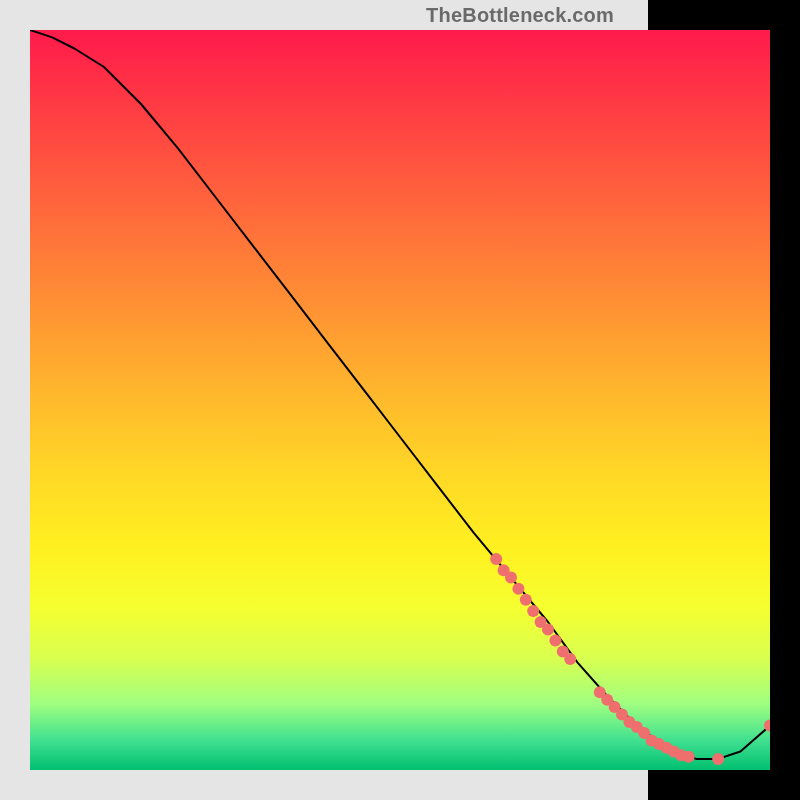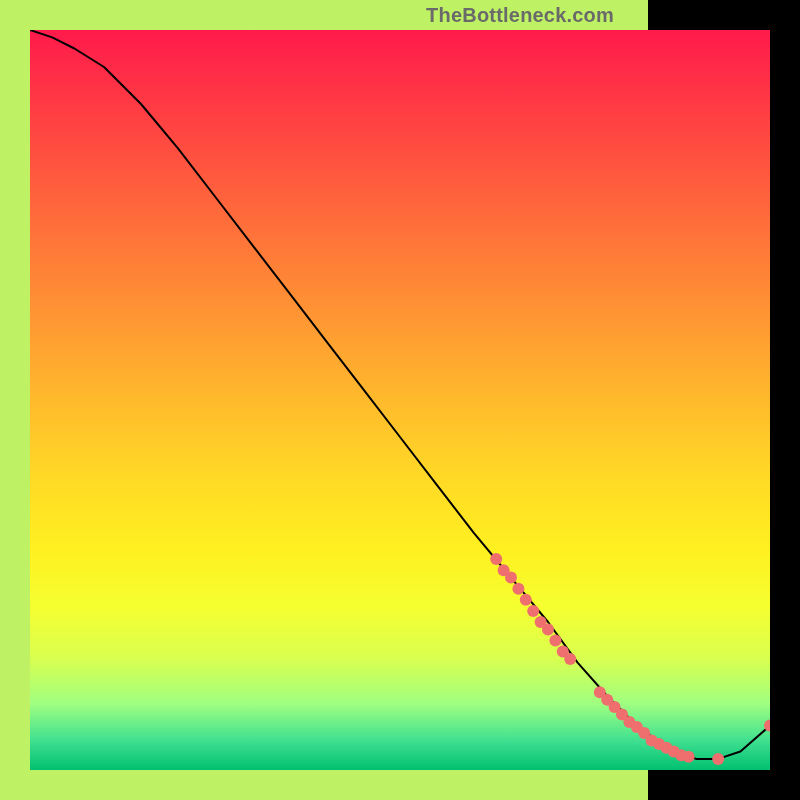--- a/index.html
+++ b/index.html
@@ -7,21 +7,21 @@
     padding: 0;
     width: 800px;
     height: 800px;
     background: #000;
     overflow: hidden;
   }
   .stage {
     position: relative;
     width: 648px;
     height: 800px;
-    background: #bef264;
+    background: #e5e5e5;
   }
   .plot {
     position: absolute;
     left: 30px;
     top: 30px;
     width: 740px;
     height: 740px;
   }
   .gradient {
     position: absolute;

